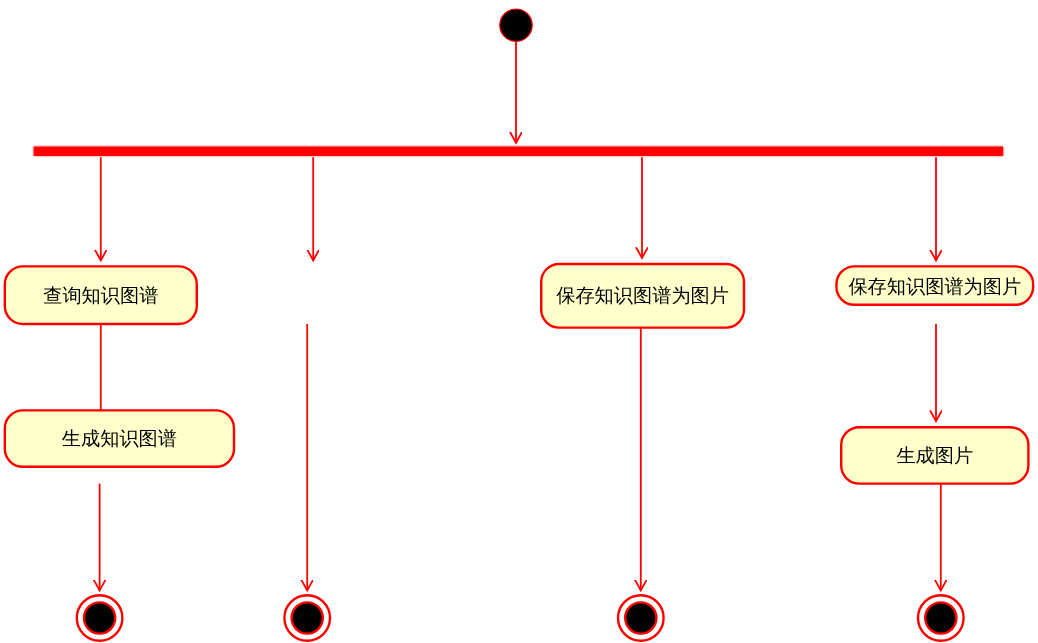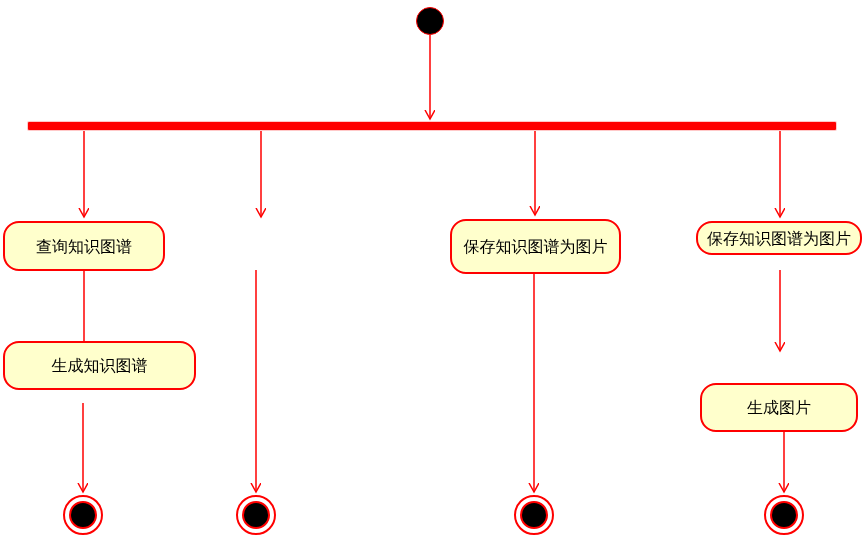--- a/index.html
+++ b/index.html
@@ -61,21 +61,21 @@
   .activity span {
     display: block;
     padding: 0 4px;
   }
   #box-query        { left: 3px;   top: 221px; width: 162px; height: 50px; }
   #box-manual       { left: 178px; top: 221px; width: 167px; height: 50px; }
   #box-viewlog      { left: 450px; top: 219px; width: 171px; height: 55px; }
   #box-viewlog span { width: 152px; }
   #box-saveimg      { left: 696px; top: 221px; width: 166px; height: 34px; }
   #box-gengraph     { left: 3px;   top: 341px; width: 193px; height: 49px; }
-  #box-genimg       { left: 700px; top: 355px; width: 158px; height: 49px; margin-top: 28px; }
+  #box-genimg       { left: 700px; top: 355px; width: 158px; height: 49px; }
   .final-node {
     position: absolute;
     top: 495px;
     width: 40px;
     height: 40px;
     box-sizing: border-box;
     border: 2.5px solid #FF0000;
     border-radius: 50%;
     display: flex;
     align-items: center;

